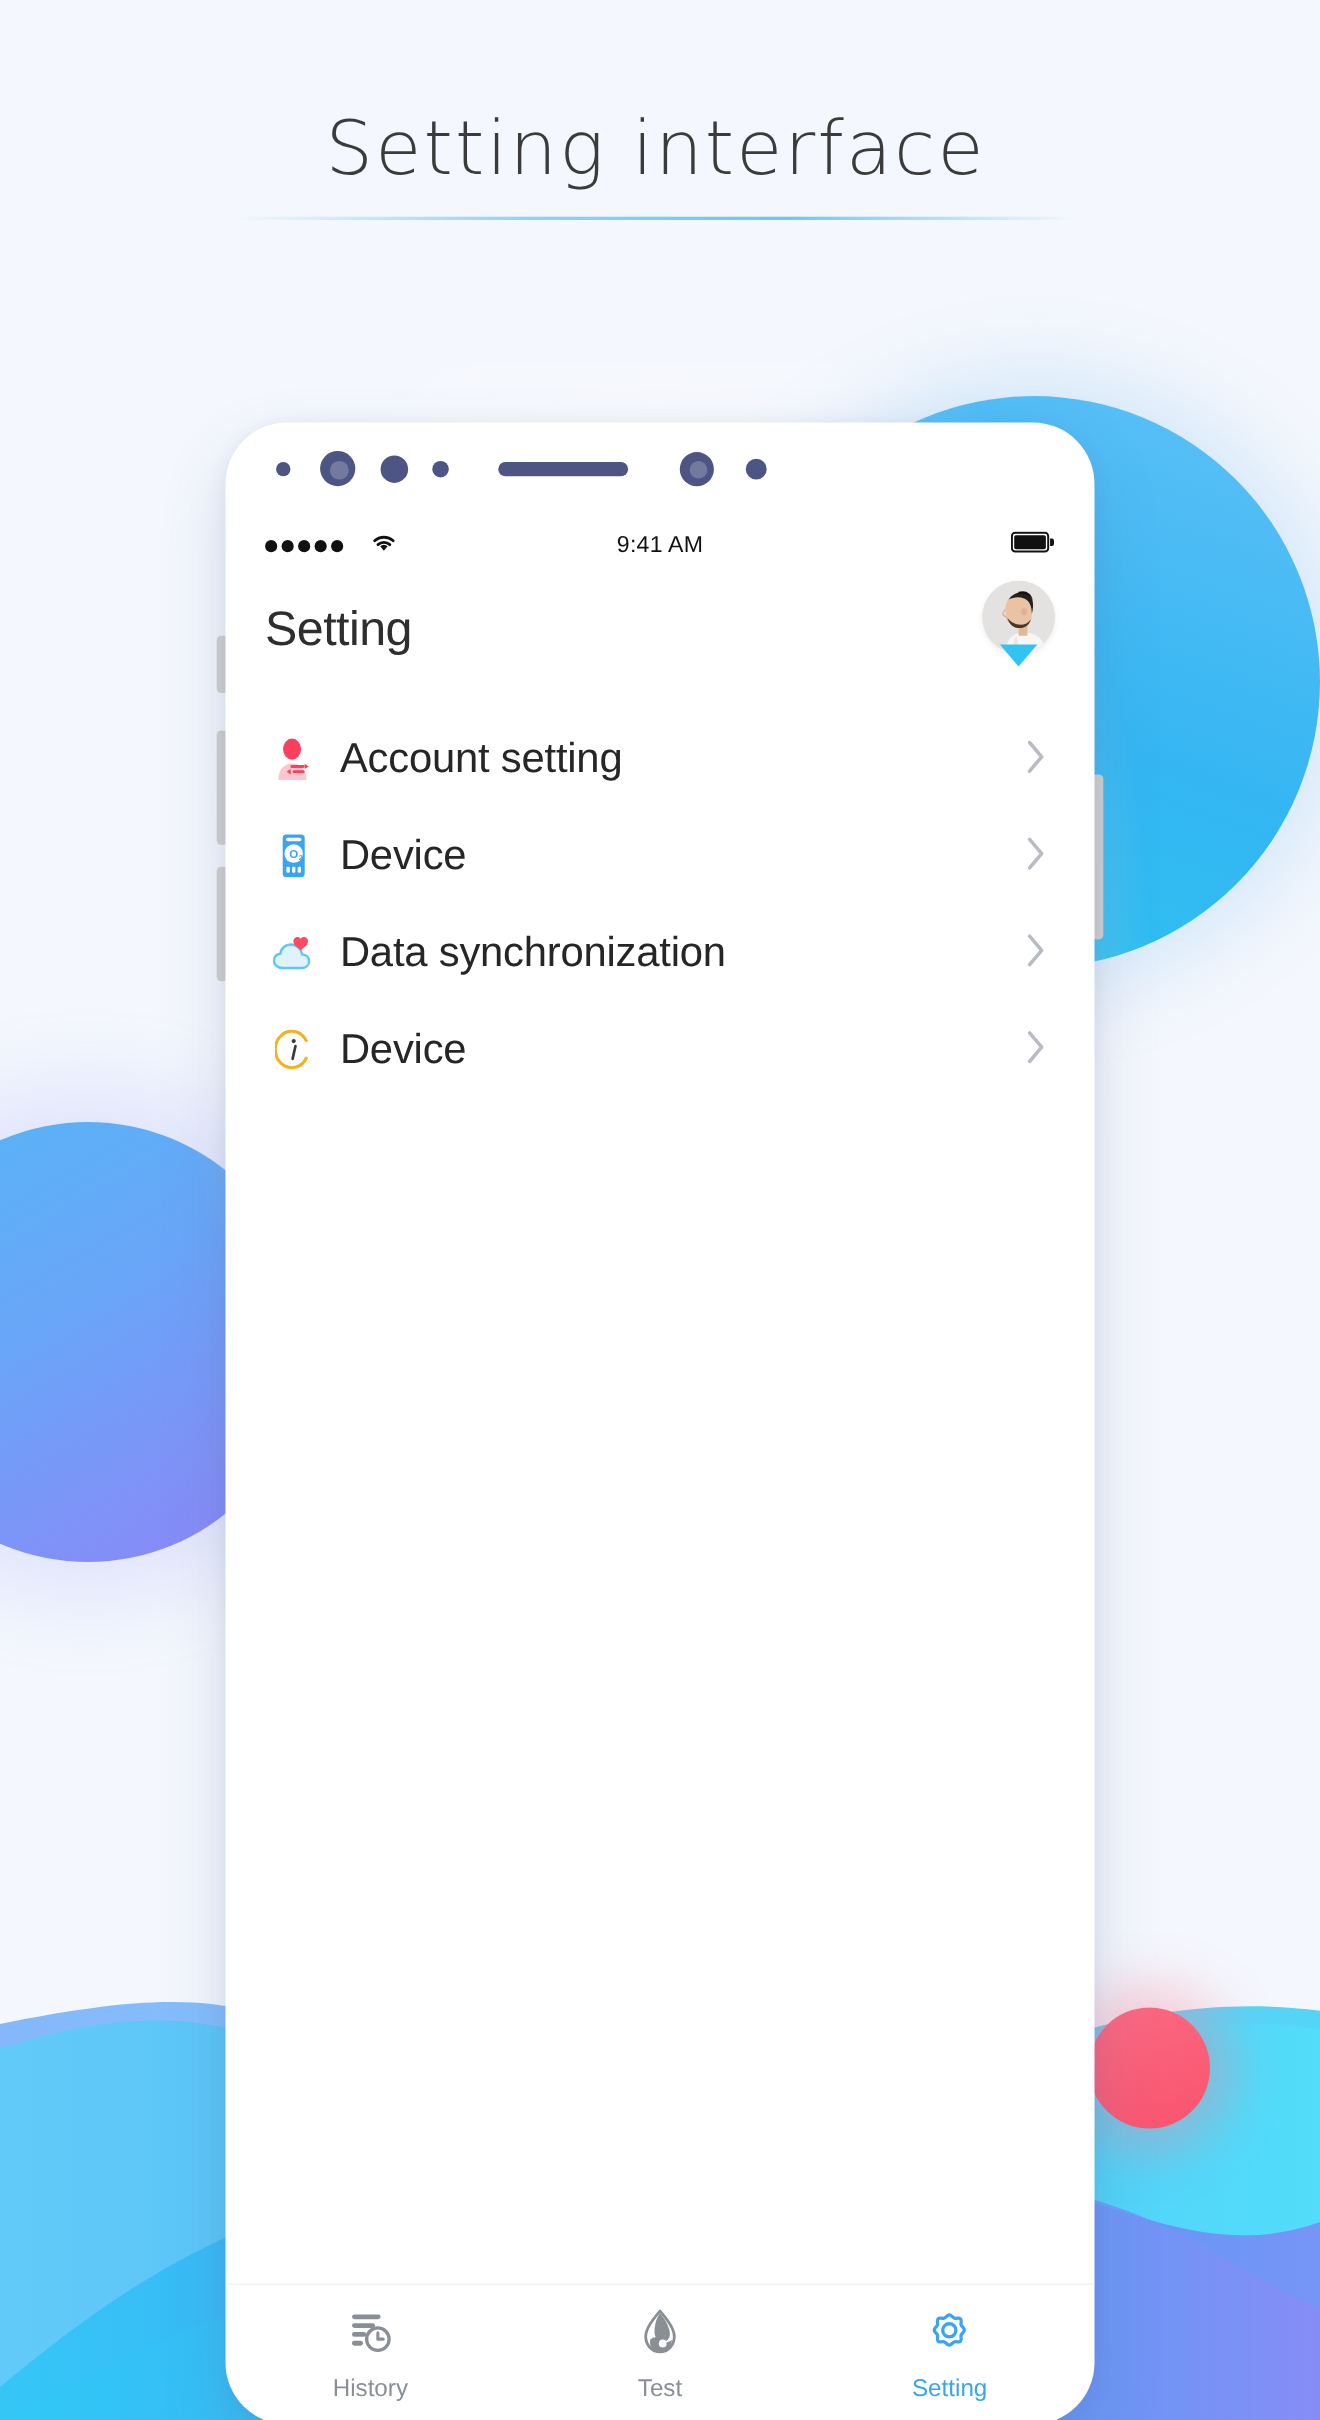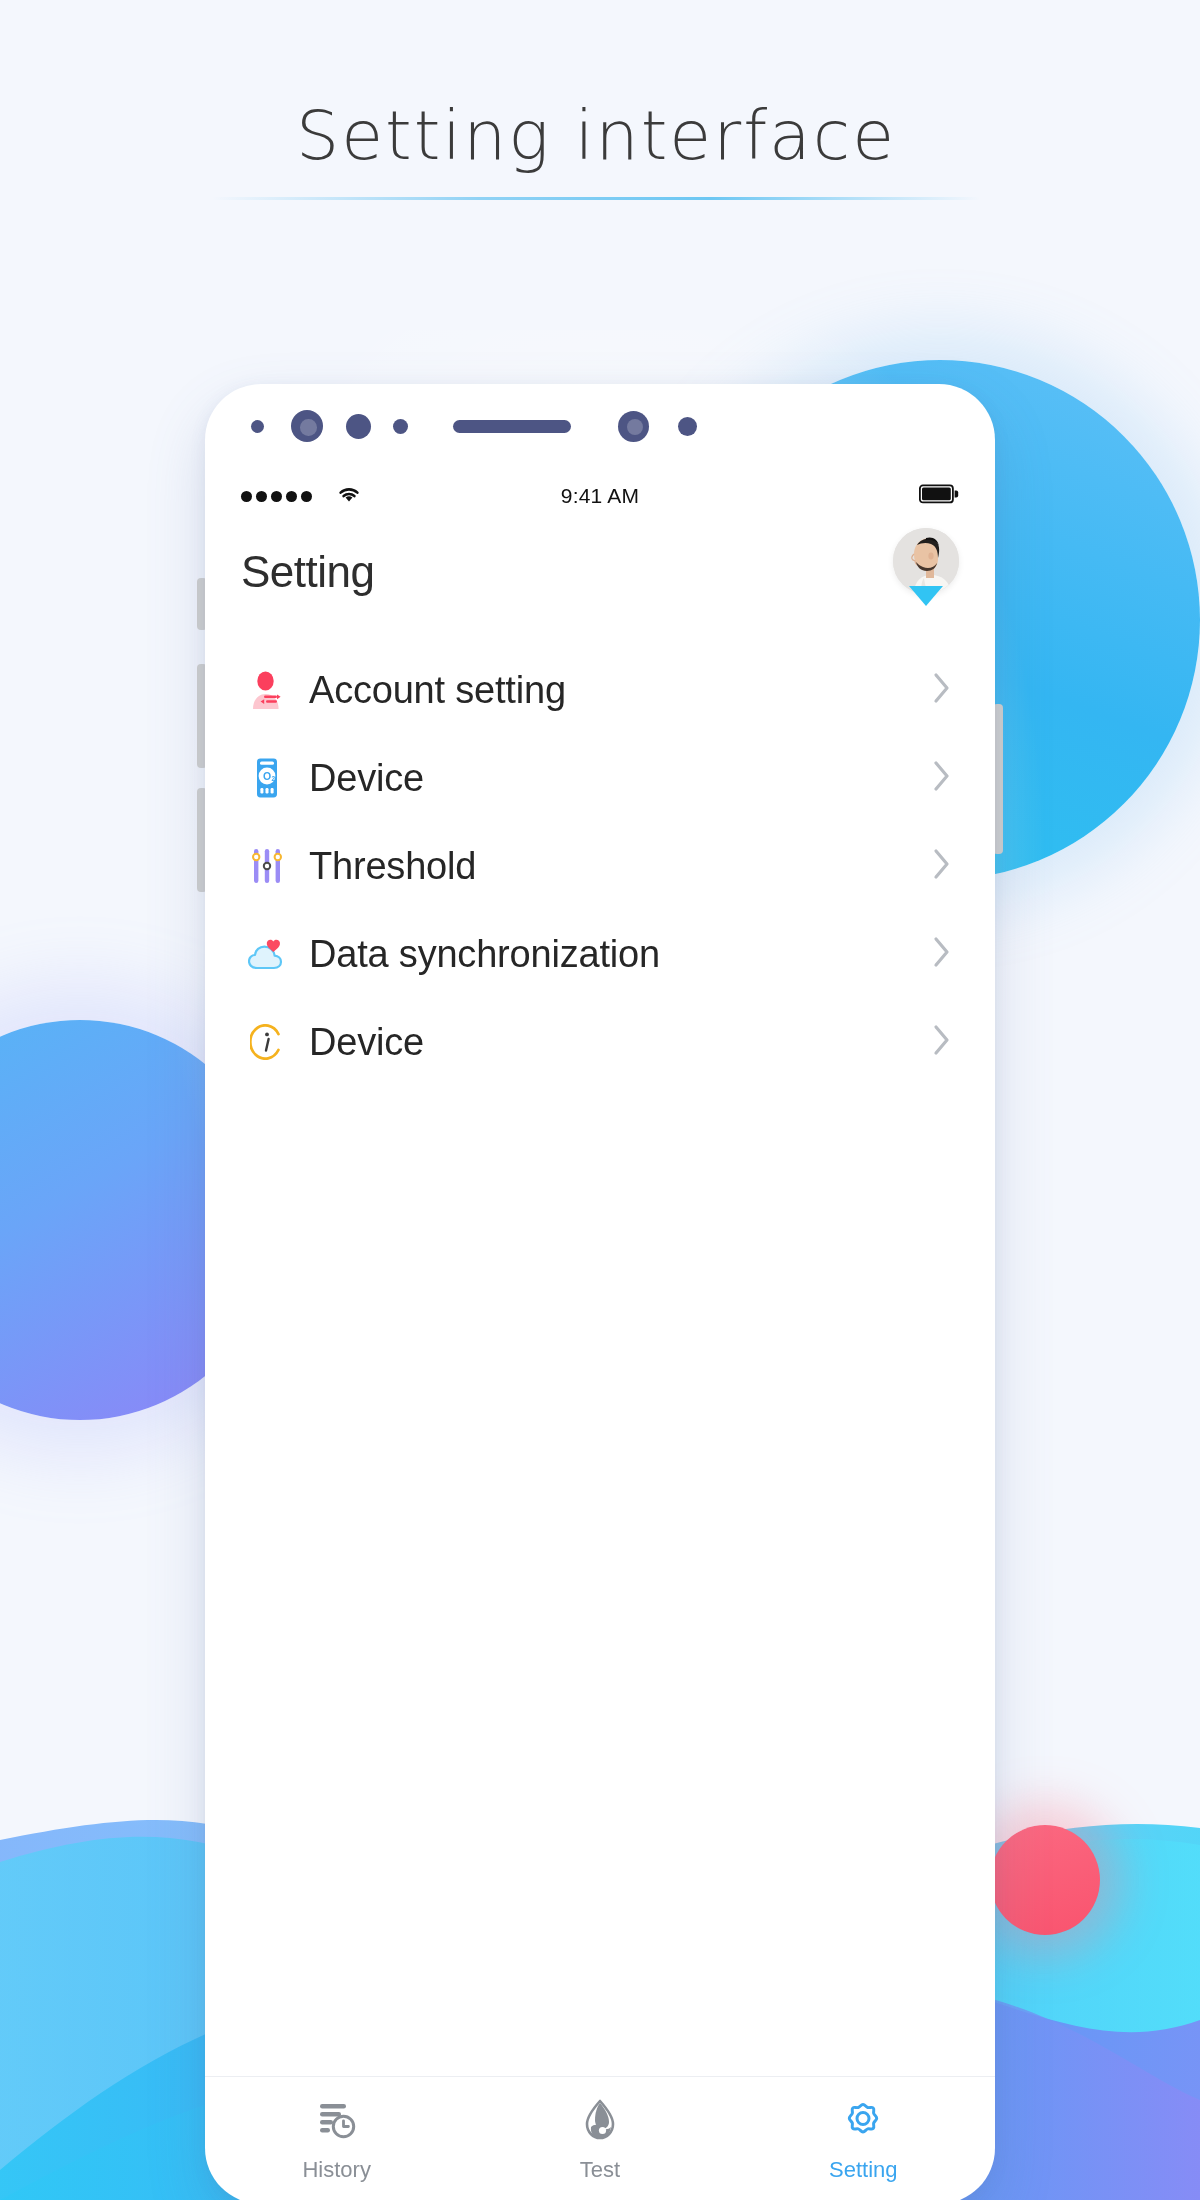--- a/index.html
+++ b/index.html
@@ -320,38 +320,20 @@
           </svg>
         </span>
         <span class="mi-label">Device</span>
         <span class="chev">
           <svg width="18" height="32" viewBox="0 0 18 32">
               <path d="M3 3 L14 16 L3 29" stroke="#b8bcc2" stroke-width="3.2" fill="none" stroke-linecap="round" stroke-linejoin="round"></path>
             </svg>
         </span>
       </div>
 
-      <div class="menu-item">
-        <span class="mi-icon">
-          <svg width="34" height="36" viewBox="0 0 34 36">
-            <rect x="4" y="1" width="4.4" height="34" rx="2.2" fill="#9b8cf5"></rect>
-            <rect x="14.8" y="1" width="4.4" height="34" rx="2.2" fill="#9b8cf5"></rect>
-            <rect x="25.6" y="1" width="4.4" height="34" rx="2.2" fill="#9b8cf5"></rect>
-            <circle cx="6.2" cy="9" r="3.2" fill="#ffffff" stroke="#f7b731" stroke-width="2"></circle>
-            <circle cx="17" cy="18" r="3.2" fill="#ffffff" stroke="#4a4a4a" stroke-width="2"></circle>
-            <circle cx="27.8" cy="9" r="3.2" fill="#ffffff" stroke="#f7b731" stroke-width="2"></circle>
-          </svg>
-        </span>
-        <span class="mi-label">Threshold</span>
-        <span class="chev">
-          <svg width="18" height="32" viewBox="0 0 18 32">
-              <path d="M3 3 L14 16 L3 29" stroke="#b8bcc2" stroke-width="3.2" fill="none" stroke-linecap="round" stroke-linejoin="round"></path>
-            </svg>
-        </span>
-      </div>
 
       <div class="menu-item">
         <span class="mi-icon">
           <svg width="38" height="34" viewBox="0 0 38 34">
             <path d="M9 31 C3.6 31 1 27.6 1 24.2 C1 20.8 3.8 18 7 18 C7.4 13 11.6 9.6 16.4 9.6 C21.8 9.6 26 13.6 26.6 18.6 C30.4 18.9 33 21.4 33 24.8 C33 28.4 30.2 31 26 31 Z" fill="#dff3fd" stroke="#5ec7f7" stroke-width="2.2" stroke-linejoin="round"></path>
             <path d="M24.4 4.2 C22.6 2.3 19.6 2.6 18.3 4.8 C17 2.6 14 2.3 12.3 4.2 C10.4 6.3 11 9.6 13.2 11.6 L18.3 16.2 L23.5 11.6 C25.7 9.6 26.3 6.3 24.4 4.2 Z" fill="#fb4a62" transform="translate(8.5,0) scale(0.92)"></path>
           </svg>
         </span>
         <span class="mi-label">Data synchronization</span>
         <span class="chev">

